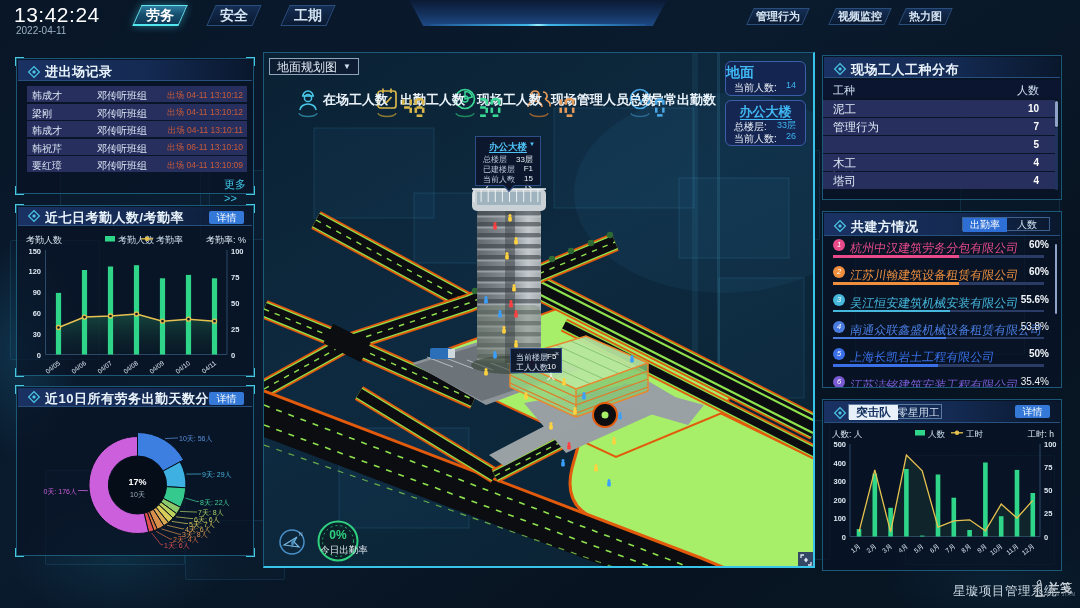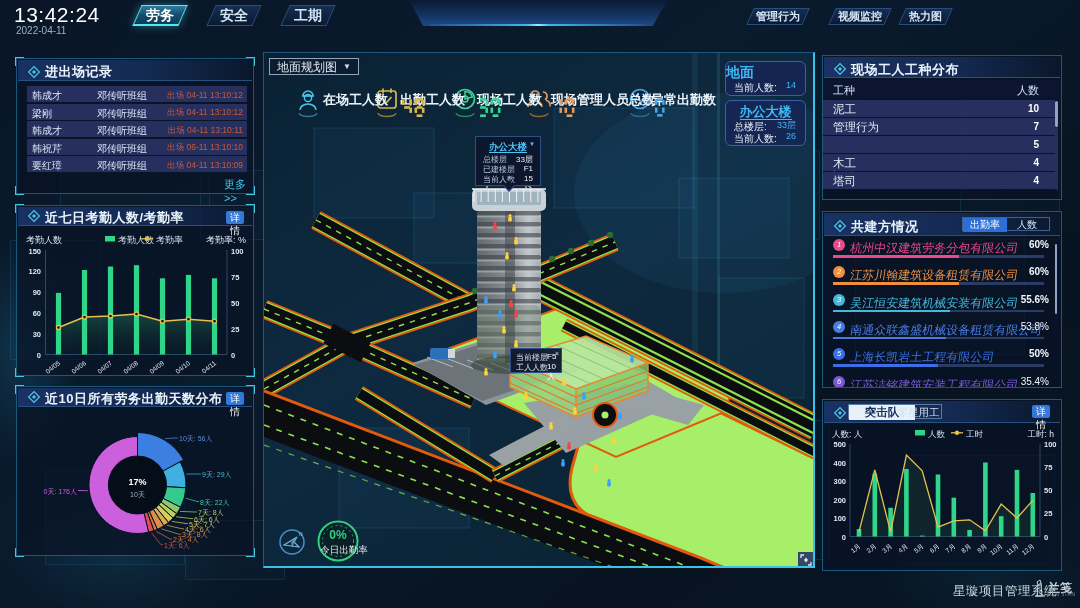--- a/index.html
+++ b/index.html
@@ -11,21 +11,21 @@
 .panel{position:absolute;background:rgba(8,20,38,.72);border:1px solid #1a5a78}
 .corner{position:absolute;width:9px;height:9px}
 .c-tl{border-top:1.5px solid #46c8de;border-left:1.5px solid #46c8de;left:-2px;top:-2px}
 .c-tr{border-top:1.5px solid #46c8de;border-right:1.5px solid #46c8de;right:-2px;top:-2px}
 .c-bl{border-bottom:1.5px solid #46c8de;border-left:1.5px solid #46c8de;left:-2px;bottom:-2px}
 .c-br{border-bottom:1.5px solid #46c8de;border-right:1.5px solid #46c8de;right:-2px;bottom:-2px}
 .phead{position:absolute;left:1px;top:1px;right:1px;height:19px;
 background:linear-gradient(90deg,#1a3263 0%,#142a52 55%,rgba(14,34,66,.25) 100%);
 border-bottom:1px solid #27507e}
 .ptitle{position:absolute;left:28px;top:3px;font-size:13px;font-weight:bold;color:#e9f3fb;letter-spacing:.5px;white-space:nowrap}
-.detail{position:absolute;width:18px;height:13px;background:#3579d8;border-radius:2px;color:#fff;
+.detail{position:absolute;width:35px;height:13px;background:#3579d8;border-radius:2px;color:#fff;
 font-size:10px;text-align:center;line-height:13px;letter-spacing:0px}
 .row{position:absolute;background:#272f5f}
 .tab{position:absolute;transform:skewX(-24deg);border:1px solid #2a4e7c;background:linear-gradient(180deg,rgba(22,48,88,.9),rgba(10,26,50,.9))}
 .tabin{transform:skewX(24deg);color:#d4e4f2;font-weight:bold;text-align:center;width:100%}
 svg{position:absolute;overflow:visible}
 </style></head><body>
 <div id="stage">
 <div class="deco" style="left:60px;top:95px;width:150px;height:115px"></div>
     <div class="deco" style="left:200px;top:170px;width:90px;height:70px"></div>
     <div class="deco" style="left:620px;top:58px;width:160px;height:105px"></div>
@@ -617,21 +617,21 @@
       <div class="corner c-tl"></div>
       <div class="corner c-tr"></div>
       <div class="corner c-bl"></div>
       <div class="corner c-br"></div>
       <div class="phead" style="height:22px"></div>
       <svg style="left:11px;top:7px" width="12" height="12" viewBox="0 0 12 12">
         <rect x="2.2" y="2.2" width="7.6" height="7.6" transform="rotate(45 6 6)" fill="none" stroke="#49c7e8" stroke-width="1.2"></rect>
         <rect x="4.6" y="4.6" width="2.8" height="2.8" transform="rotate(45 6 6)" fill="#49c7e8"></rect>
       </svg>
       <div class="abs" style="left:25px;top:4px;width:94px;height:15px;border:1px solid #5a7aa0">
-        <div class="abs" style="left:0;top:0;width:66px;height:15px;background:#e8f1fa;color:#14305e;font-size:11.5px;font-weight:bold;text-align:center;line-height:15px">突击队</div>
+        <div class="abs" style="left:0;top:0;width:49px;height:15px;background:#e8f1fa;color:#14305e;font-size:11.5px;font-weight:bold;text-align:center;line-height:15px">突击队</div>
         <div class="abs" style="right:0;top:0;width:45px;height:15px;color:#d0e0f0;font-size:10.5px;text-align:center;line-height:15px">零星用工</div>
       </div>
       <div class="detail" style="right:11px;top:5px">详情</div>
       <svg style="left:0;top:0" width="240" height="172" viewBox="0 0 240 172">
         <line x1="27" y1="44" x2="27" y2="136.5" stroke="#2c4a68"></line>
         <line x1="217" y1="44" x2="217" y2="136.5" stroke="#2c4a68"></line>
         <line x1="27" y1="136.5" x2="217" y2="136.5" stroke="#2c4a68"></line>
         <polygon points="36.0,136.5 36.0,131.9 51.8,69.9 67.6,131.9 83.4,55.1 99.2,70.8 115.0,127.2 130.8,120.8 146.6,119.8 162.4,130.9 178.2,104.1 194.0,118.0 209.8,100.4 209.8,136.5" fill="#1d4436" opacity="0.35"></polygon>
         <rect x="33.7" y="129.1" width="4.6" height="7.4" fill="#2fd68a"></rect>
         <rect x="49.5" y="73.6" width="4.6" height="62.9" fill="#2fd68a"></rect>

